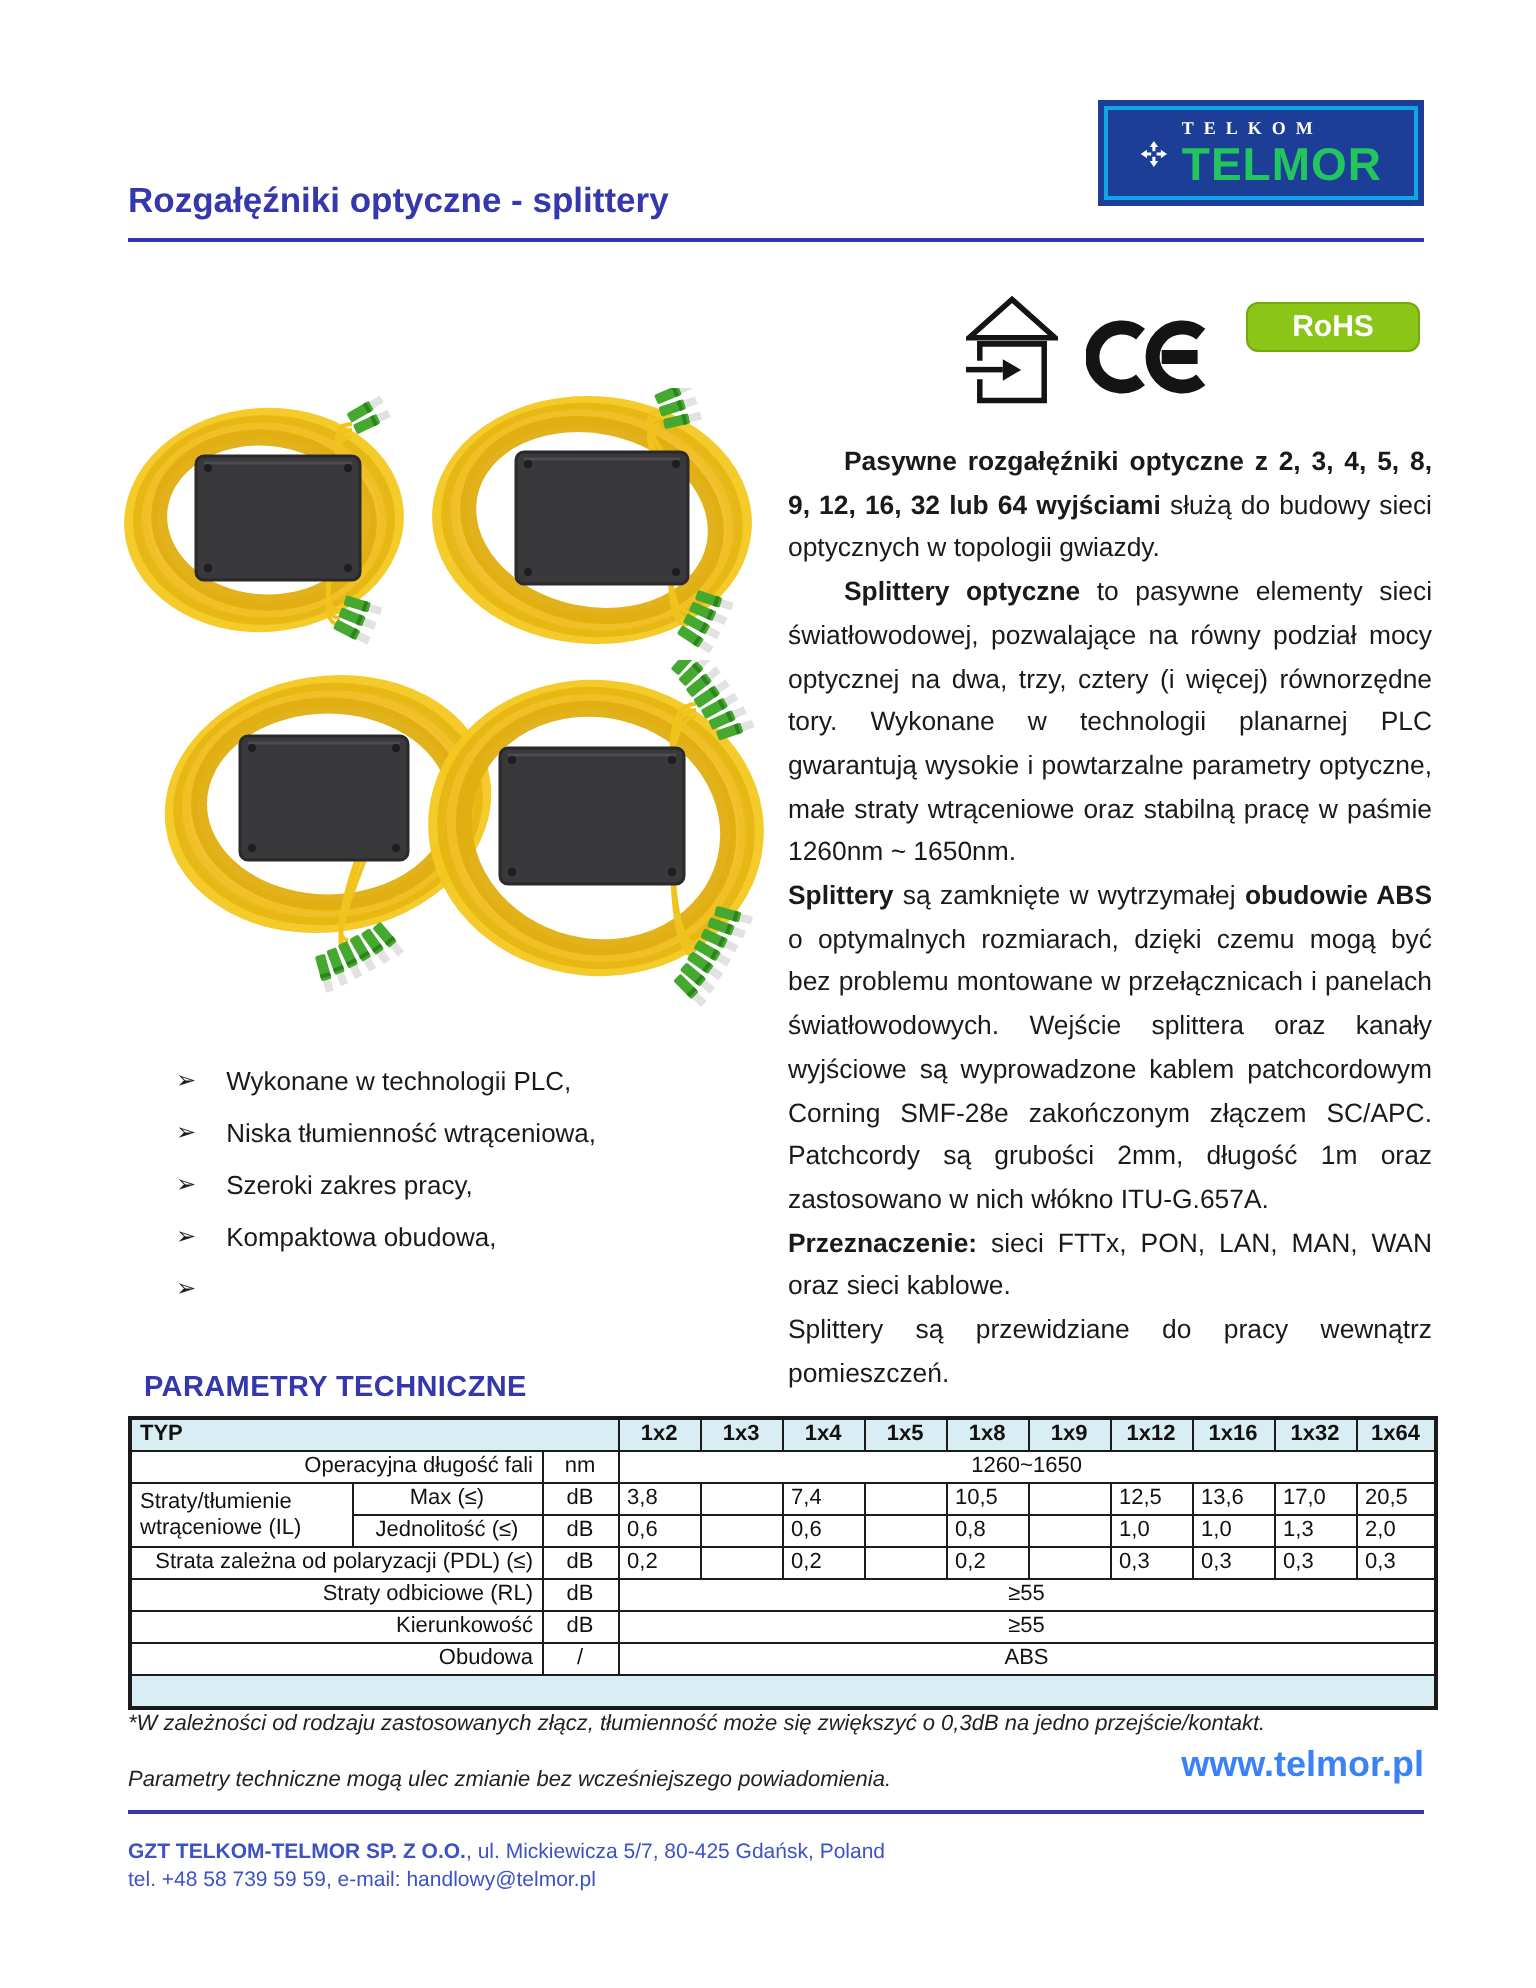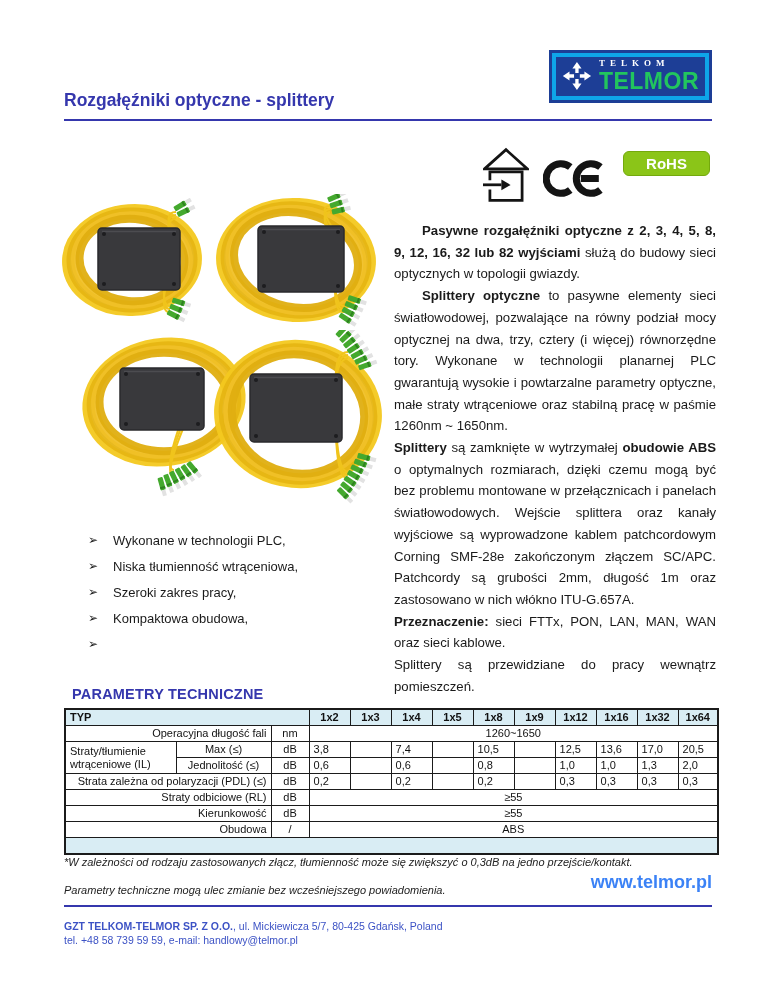--- a/index.html
+++ b/index.html
@@ -2,22 +2,22 @@
 <html><head>
 <meta charset="utf-8">
 <style>
   html,body{margin:0;padding:0;background:#ffffff;}
   #page{position:relative;width:768px;height:994px;background:#ffffff;
         font-family:"Liberation Sans",sans-serif;color:#111;overflow:hidden;}
 
   
   .logo{position:absolute;left:549px;top:50px;width:163px;height:53px;
         background:#1d3e96;padding:3px;box-sizing:border-box;}
-  .logo-inner{border:4px solid #0ea5e9;height:100%;box-sizing:border-box;
-        display:flex;align-items:flex-start;gap:7px;padding:2px 6px;}
+  .logo-inner{border:2px solid #0ea5e9;height:100%;box-sizing:border-box;
+        display:flex;align-items:center;gap:7px;padding:2px 16px;}
   .logo-text{display:flex;flex-direction:column;line-height:1;}
   .logo-telkom{font-family:"Liberation Serif",serif;font-weight:bold;color:#fff;
         font-size:9px;letter-spacing:5px;margin-bottom:2px;white-space:nowrap;}
   .logo-telmor{font-weight:bold;color:#22c55e;font-size:23px;letter-spacing:.5px;white-space:nowrap;}
 
   .page-title{position:absolute;left:64px;top:90px;font-size:17.5px;font-weight:bold;color:#3537ad;}
   .rule{position:absolute;left:64px;width:648px;height:2px;background:#3537ad;}
   .rule.top{top:119px;}
   .rule.bottom{top:905px;}
 
@@ -402,21 +402,21 @@
           <span class="glyph">➢</span>
           <span>Kompaktowa obudowa,</span>
         </li>
         <li>
           <span class="glyph">➢</span>
         </li>
       </ul>
   </div>
 
   <div class="description">
-      <p class="indent"><b>Pasywne rozgałęźniki optyczne z 2, 3, 4, 5, 8, 9, 12, 16, 32 lub 82 wyjściami</b><span> służą do budowy sieci optycznych w topologii gwiazdy.</span></p>
+      <p class="indent"><b>Pasywne rozgałęźniki optyczne z 2, 3, 4, 5, 8, 9, 12, 16, 32 lub 64 wyjściami</b><span> służą do budowy sieci optycznych w topologii gwiazdy.</span></p>
       <p class="indent"><b>Splittery optyczne</b><span> to pasywne elementy sieci światłowodowej, pozwalające na równy podział mocy optycznej na dwa, trzy, cztery (i więcej)  równorzędne tory. Wykonane w technologii planarnej PLC gwarantują wysokie i powtarzalne parametry optyczne, małe straty wtrąceniowe oraz stabilną pracę w paśmie 1260nm ~ 1650nm.</span></p>
       <p><b>Splittery</b><span> są zamknięte w wytrzymałej </span><b>obudowie ABS</b><span> o optymalnych rozmiarach, dzięki czemu mogą być bez problemu montowane w przełącznicach i panelach światłowodowych. Wejście splittera oraz kanały wyjściowe są wyprowadzone kablem patchcordowym Corning SMF-28e zakończonym złączem SC/APC. Patchcordy są grubości 2mm, długość 1m oraz zastosowano w nich włókno ITU-G.657A.</span></p>
       <p><b>Przeznaczenie:</b><span> sieci FTTx, PON, LAN, MAN, WAN oraz sieci kablowe.</span></p>
       <p><span>Splittery są przewidziane do pracy wewnątrz pomieszczeń.</span></p>
     </div>
 
   <div class="section-heading">PARAMETRY TECHNICZNE</div>
   <div class="table-wrap">
     <table class="params">
       <colgroup>

